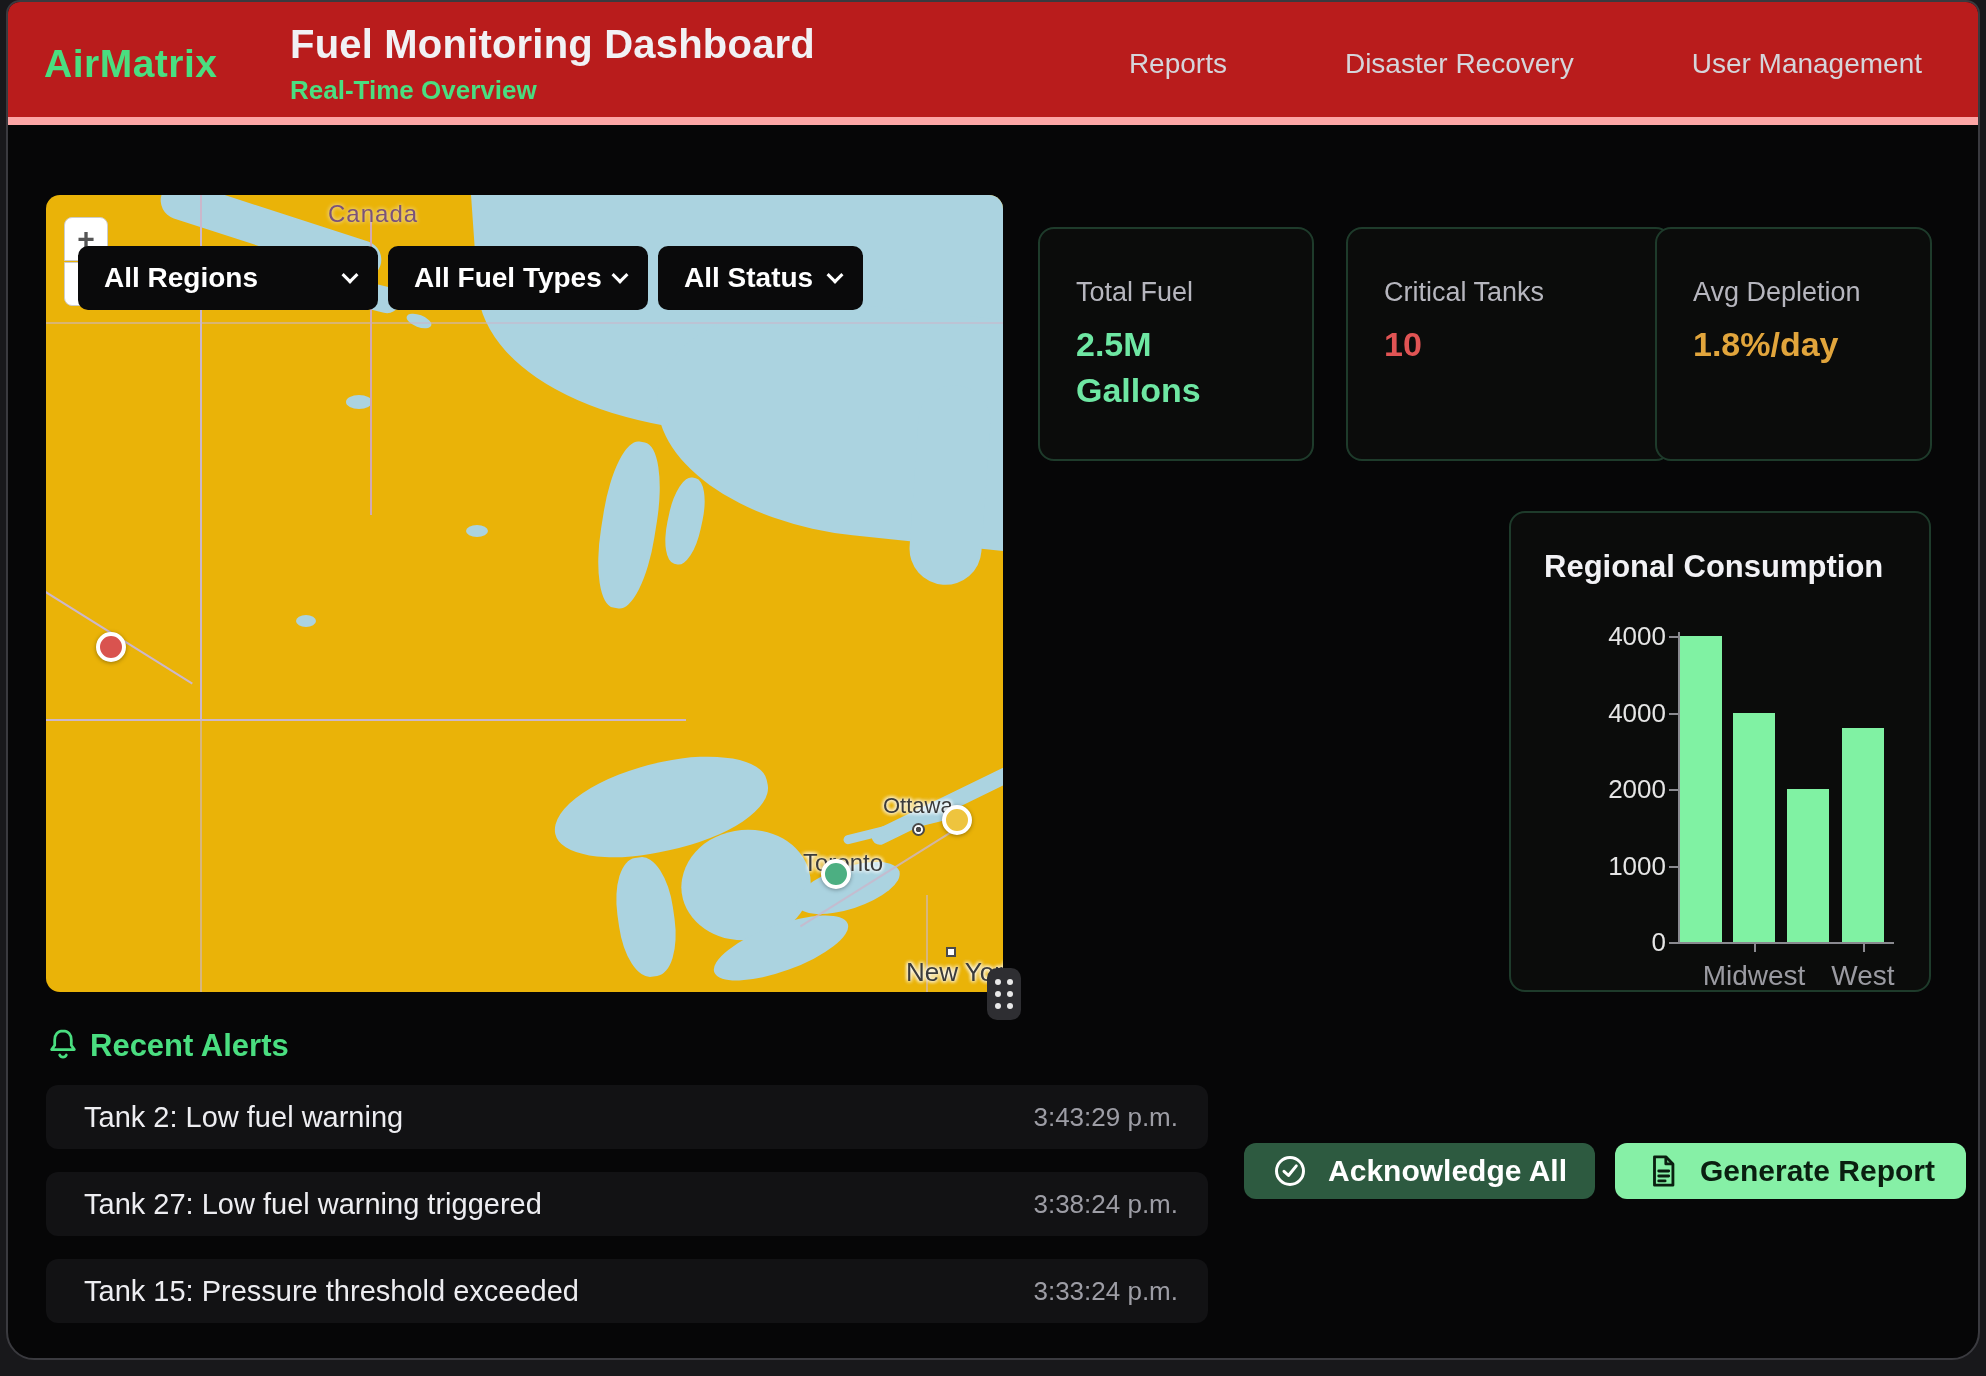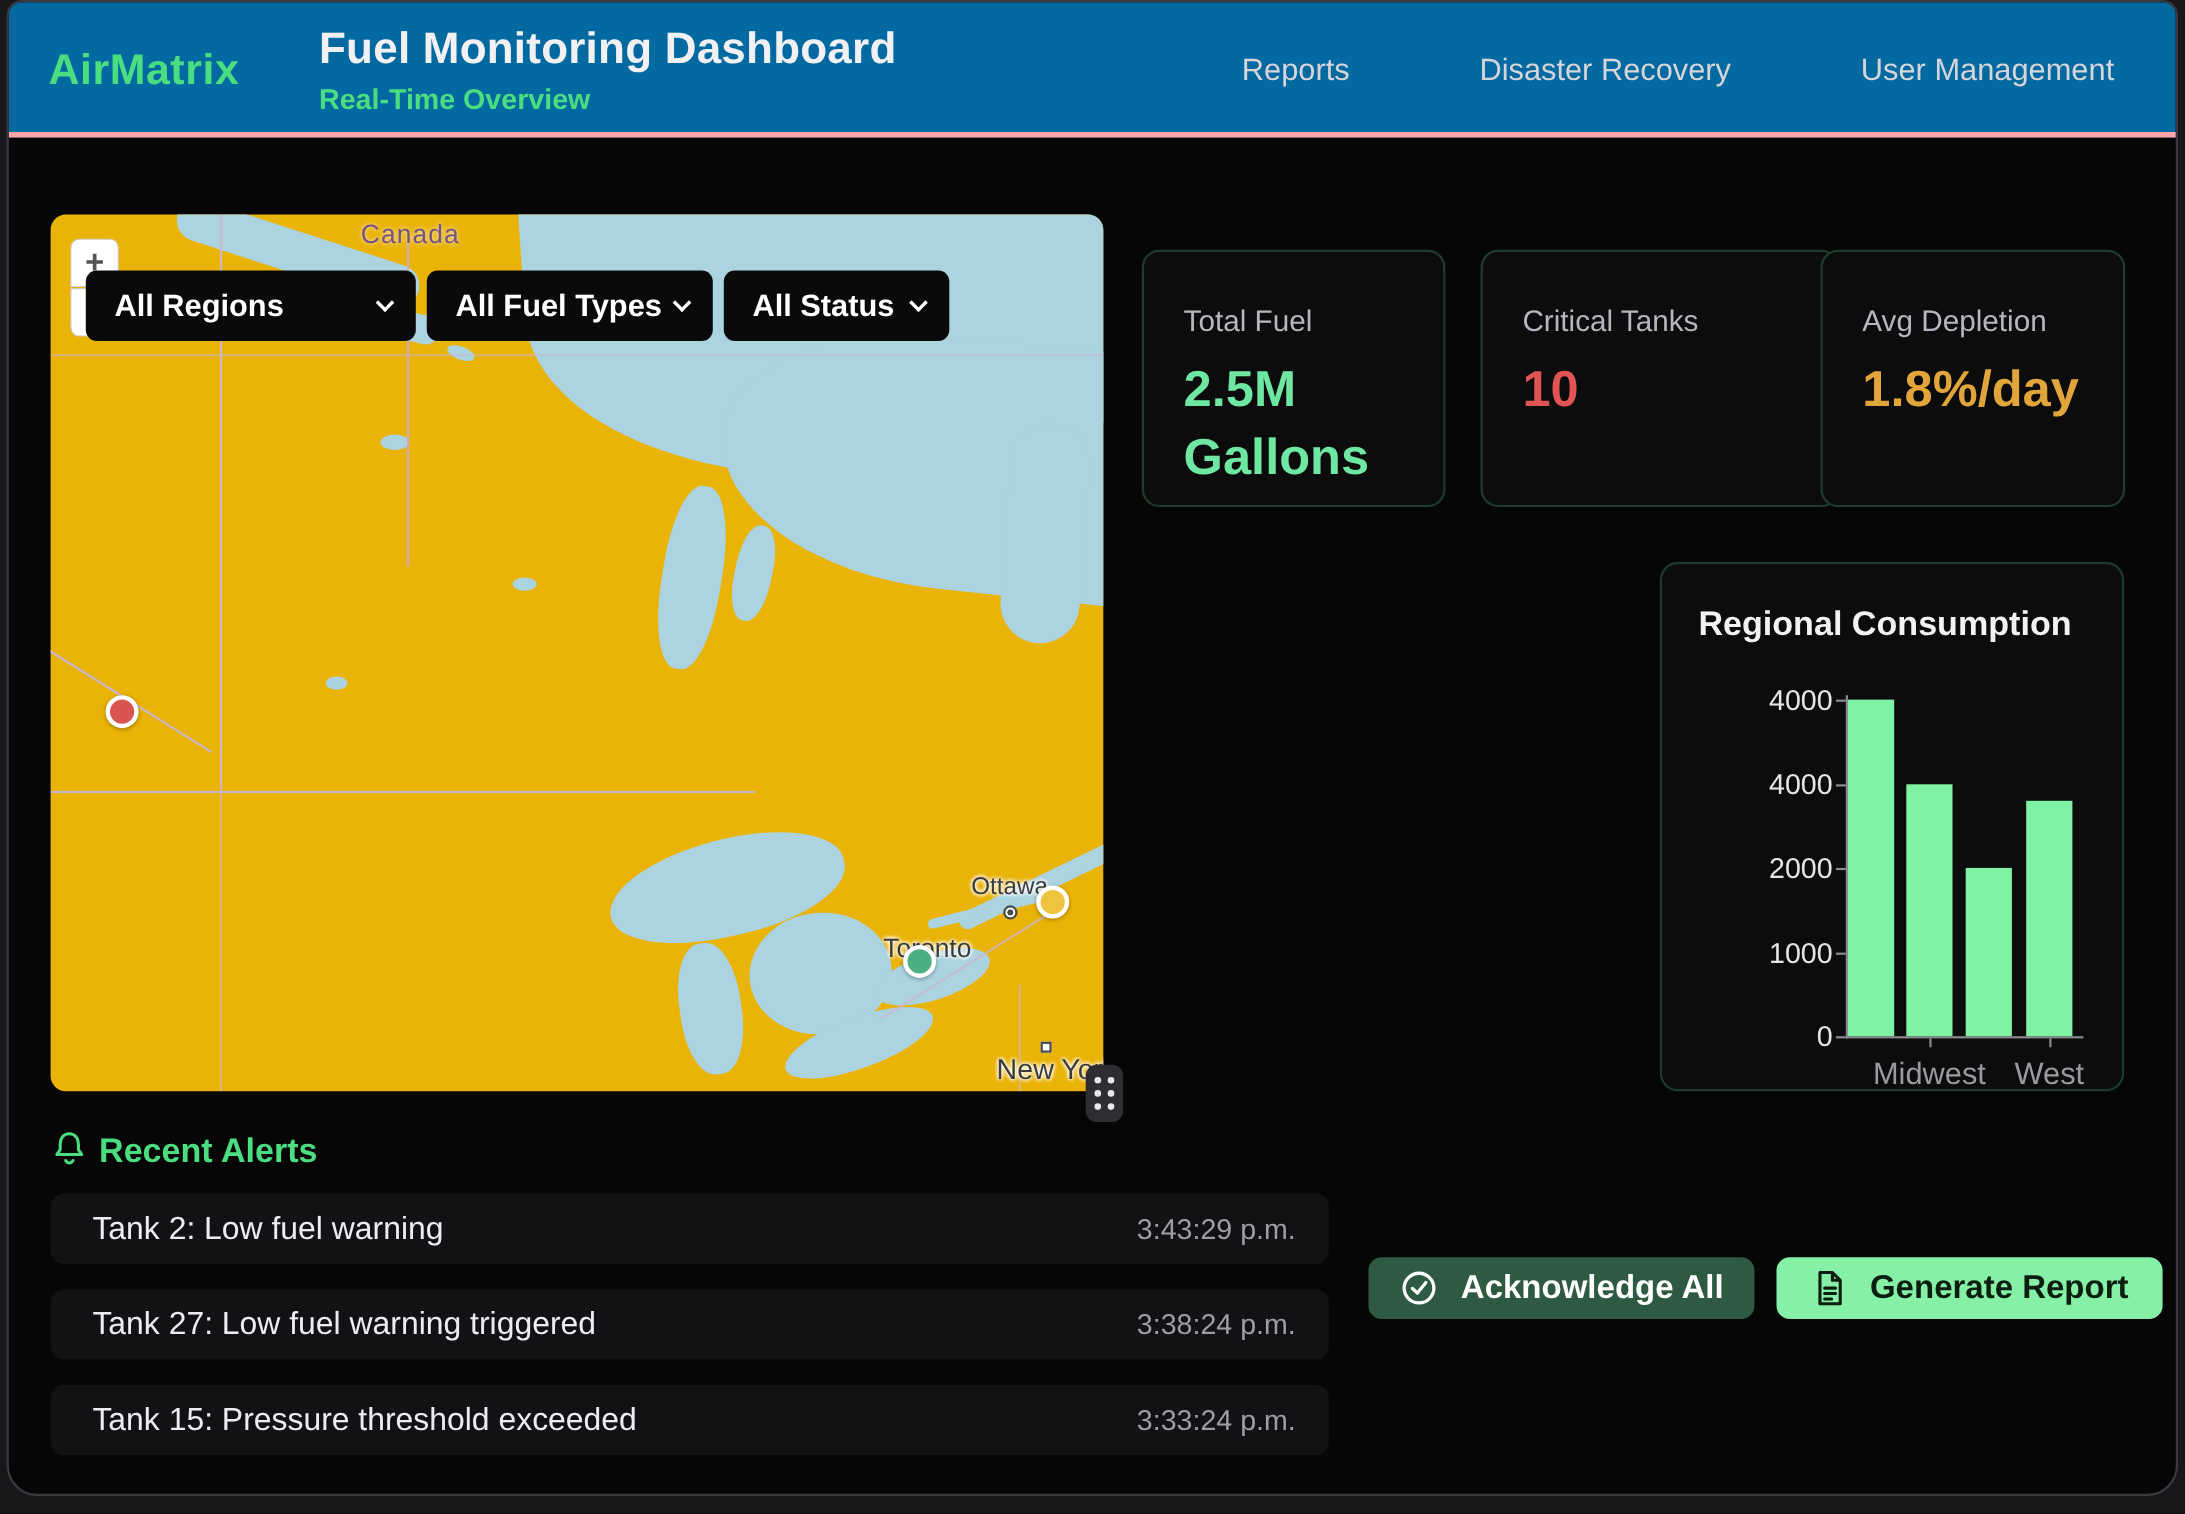--- a/index.html
+++ b/index.html
@@ -2,21 +2,21 @@
 <html><head>
 <meta charset="utf-8">
 <style>
   * { margin:0; padding:0; box-sizing:border-box; }
   html,body { width:1986px; height:1376px; background:#18181b; font-family:"Liberation Sans", sans-serif; overflow:hidden; }
   .screen { position:relative; width:1986px; height:1376px; background:#18181b; }
   .app { position:absolute; left:6px; top:0; width:1974px; height:1360px;
          background:#060607; border:2px solid #3a3a3f; border-radius:14px 14px 28px 28px; overflow:hidden; }
 
   
-  .header { position:absolute; left:0; top:0; width:100%; height:123px; background:#0369a1; border-bottom:5px solid #fca5a5; }
+  .header { position:absolute; left:0; top:0; width:100%; height:123px; background:#b91c1c; border-bottom:8px solid #fca5a5; }
   .brand { position:absolute; left:36px; top:40px; font-size:39px; font-weight:bold; color:#4ade80; letter-spacing:0.5px; }
   .title-block { position:absolute; left:282px; top:20px; }
   .page-title { font-size:40px; font-weight:bold; color:#f1f1f4; letter-spacing:0.2px; }
   .page-subtitle { margin-top:8px; font-size:26px; font-weight:bold; color:#4ade80; }
   .nav { position:absolute; right:56px; top:0; height:123px; display:flex; align-items:center; gap:118px; }
   .nav-item { font-size:28px; color:#d5d5da; cursor:pointer; white-space:nowrap; }
 
   
   .map { position:absolute; left:38px; top:193px; width:957px; height:797px; background:#eab308; border-radius:14px; overflow:hidden; }
   .water { position:absolute; background:#abd3e0; }
@@ -33,21 +33,21 @@
           display:flex; align-items:center; justify-content:space-between; padding:0 22px 0 26px; cursor:pointer; }
   .pill-label { color:#fff; font-size:28px; font-weight:bold; white-space:nowrap; }
   .chev { width:12px; height:12px; border-right:3px solid #fff; border-bottom:3px solid #fff; transform:rotate(45deg) translate(-2px,-2px); }
   .grip { position:absolute; left:979px; top:966px; width:34px; height:52px; background:#2e2e32; border-radius:10px; z-index:3;
           display:grid; grid-template-columns:repeat(2,6px); grid-template-rows:repeat(3,6px); gap:6px; place-content:center; cursor:grab; }
   .grip i { background:#e8e8e8; border-radius:50%; }
 
   
   .stat-card { position:absolute; top:225px; height:234px; background:#0b0c0b; border:2px solid #1e3b2b; border-radius:16px; padding:48px 0 0 36px; }
   .stat-label { font-size:27px; color:#b6b6be; }
-  .stat-value { margin-top:14px; font-size:46px; line-height:1.35; font-weight:bold; max-width:200px; }
+  .stat-value { margin-top:14px; font-size:34px; line-height:1.35; font-weight:bold; max-width:200px; }
 
   
   .chart-card { position:absolute; top:509px; height:481px; background:#0b0c0b; border:2px solid #1e3b2b; border-radius:16px; overflow:hidden; }
   .chart-title { position:absolute; left:33px; top:36px; font-size:31px; font-weight:bold; color:#f2f2f5; }
   .bar { position:absolute; background:#80f2a3; cursor:pointer; }
   .axis { position:absolute; background:#8a8a90; }
   .ytick-label { position:absolute; font-size:26px; color:#e5e5e5; text-align:right; width:120px; }
   .xtick-label { position:absolute; font-size:28px; color:#9a9aa1; text-align:center; }
 
   

